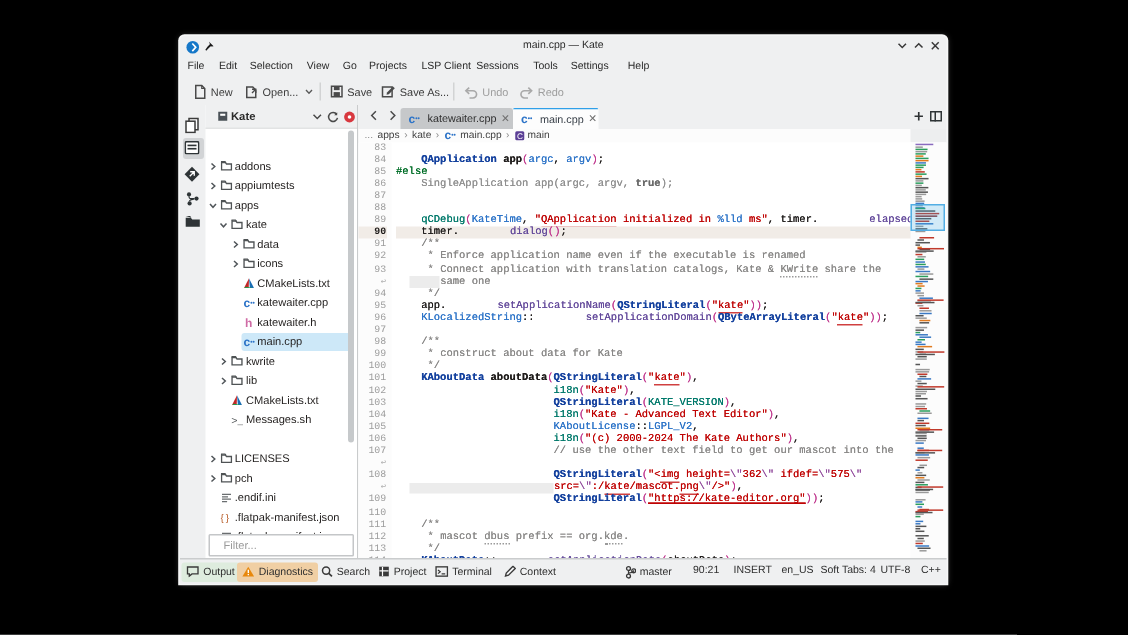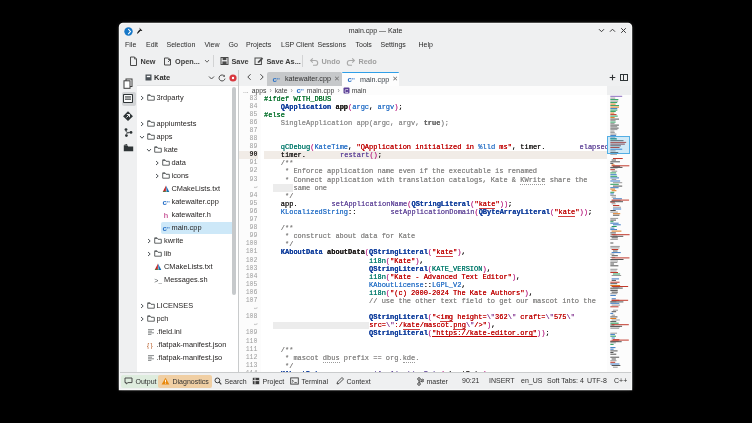--- a/index.html
+++ b/index.html
@@ -5,21 +5,21 @@
   font-family:"Liberation Sans", sans-serif; -webkit-font-smoothing:antialiased; }
 .win { position:absolute; left:120px; top:24px; width:511px; height:365px;
   background:#eff0f1; border-radius:3px 3px 0 0; box-shadow:0 0 0 1.2px #f6f7f7, 0 0 4px rgba(160,160,160,.45); }
 .titlebar { position:absolute; left:0; top:0; width:100%; height:14px; }
 .title { position:absolute; left:0; right:0; top:3px; text-align:center; font-size:7px; color:#2b2b2b; }
 .kicon { position:absolute; left:3.5px; top:2.5px; }
 .pin { position:absolute; left:16px; top:3px; }
 .wctl { position:absolute; top:2.5px; }
 .menubar { position:absolute; left:0; top:14px; height:14px; width:100%; }
 .menubar span { position:absolute; top:2.6px; font-size:7px; color:#2b2b2b; }
-.toolbar { position:absolute; left:0; top:28px; height:18px; width:100%; font-size:7.3px; color:#3b3b3b;font-weight:bold; }
+.toolbar { position:absolute; left:0; top:28px; height:18px; width:100%; font-size:7.3px; color:#3b3b3b; }
 .tbtn { position:absolute; top:0; height:18px; display:flex; align-items:center; gap:2.5px; }
 .tsep { position:absolute; top:3px; width:1px; height:12px; background:#d2d3d4; }
 .dis { color:#9e9e9e; }
 .kicon svg,.pin svg,.wctl svg,.dicon svg,.tnav svg,.pluss svg { display:block; }
 
 .dock { position:absolute; left:0; top:46px; width:17px; height:302px; }
 .dicon { position:absolute; left:3px; }
 .dsel { position:absolute; left:1.5px; top:21.5px; width:14px; height:14px; background:#d2d4d6; border-radius:2px; }
 
 .tree { position:absolute; left:17px; top:46px; width:102px; height:302px; background:#fff; border-right:1px solid #c9cbcc; }
@@ -199,31 +199,31 @@
       <svg width="8" height="8" viewBox="0 0 8 8" style="">
             <path d="M6.5 2.2A3 3 0 1 0 7 4.6" fill="none" stroke="#4a4a4a" stroke-width="1"></path>
             <path d="M6.8 0.8v2h-2z" fill="#4a4a4a"></path>
           </svg>
       <svg width="8" height="8" viewBox="0 0 8 8" style="">
             <circle cx="4" cy="4" r="3.6" fill="#d8383f"></circle>
             <circle cx="4" cy="4" r="1.2" fill="#fff"></circle>
           </svg>
       </span>
     </div>
-    <div class="trow" style="top:21.0px">
+<div class="trow" style="top:34.0px">
         <i style="width:1.5px;flex:none"></i>
         <svg width="6" height="6" viewBox="0 0 6 6" style="flex:none">
           <path d="M2 1l2.2 2L2 5" fill="none" stroke="#51565a" stroke-width="1"></path>
         </svg>
         <i style="width:2px;flex:none"></i>
         <svg width="8" height="7" viewBox="0 0 8 7" style="margin-right:2px;flex:none">
           <path d="M.7 1.4h2.6l.7.9h3.3v3.9H.7z" fill="none" stroke="#4f5355" stroke-width="0.9"></path>
           <path d="M.7 1.4V.8h2.3l.6.7" fill="none" stroke="#4f5355" stroke-width="0.8"></path>
         </svg>
-        <span>3rdparty</span>
+        <span>addons</span>
       </div>
 <div class="trow" style="top:47.0px">
         <i style="width:1.5px;flex:none"></i>
         <svg width="6" height="6" viewBox="0 0 6 6" style="flex:none">
           <path d="M2 1l2.2 2L2 5" fill="none" stroke="#51565a" stroke-width="1"></path>
         </svg>
         <i style="width:2px;flex:none"></i>
         <svg width="8" height="7" viewBox="0 0 8 7" style="margin-right:2px;flex:none">
           <path d="M.7 1.4h2.6l.7.9h3.3v3.9H.7z" fill="none" stroke="#4f5355" stroke-width="0.9"></path>
           <path d="M.7 1.4V.8h2.3l.6.7" fill="none" stroke="#4f5355" stroke-width="0.8"></path>
@@ -388,41 +388,42 @@
         </svg>
         <span>pch</span>
       </div>
 <div class="trow" style="top:255.0px">
         <i style="width:1.5px;flex:none"></i>
         <i style="width:6px;flex:none"></i>
         <i style="width:2px;flex:none"></i>
         <svg width="8" height="8" viewBox="0 0 8 8" style="margin-right:2px;flex:none">
           <path d="M1 1.6h6M1 3.2h4M1 4.8h6M1 6.4h3.4" stroke="#6a6e70" stroke-width="0.8"></path>
         </svg>
-        <span>.field.ini</span>
+        <span>.endif.ini</span>
       </div>
 <div class="trow" style="top:268.0px">
         <i style="width:1.5px;flex:none"></i>
         <i style="width:6px;flex:none"></i>
         <i style="width:2px;flex:none"></i>
         <svg width="8" height="8" viewBox="0 0 8 8" style="margin-right:2px;flex:none">
           <text x="0" y="6.6" font-family="Liberation Sans" font-size="6.5" fill="#b5551e">{ }</text>
         </svg>
         <span>.flatpak-manifest.json</span>
       </div>
 <div class="trow" style="top:281.0px">
         <i style="width:1.5px;flex:none"></i>
         <i style="width:6px;flex:none"></i>
         <i style="width:2px;flex:none"></i>
         <svg width="8" height="8" viewBox="0 0 8 8" style="margin-right:2px;flex:none">
           <path d="M1 1.6h6M1 3.2h4M1 4.8h6M1 6.4h3.4" stroke="#6a6e70" stroke-width="0.8"></path>
         </svg>
         <span>.flatpak-manifest.jso</span>
       </div>
     <div class="tscroll"></div>
+    <div class="filter">Filter...</div>
   </div>
 
   <div class="editor">
     <div class="tabbar">
       <span class="tnav" style="left:7px">
           <svg width="7" height="8" viewBox="0 0 7 8" style="">
             <path d="M4.6 1.2L1.8 4l2.8 2.8" fill="none" stroke="#4a4a4a" stroke-width="1"></path>
           </svg>
         </span>
       <span class="tnav" style="left:19px">
@@ -500,46 +501,45 @@
 <div class="ln" style="top:218.7px">108</div>
 <div class="ln wrapmark" style="top:226.8px">↩</div>
 <div class="ln" style="top:234.9px">109</div>
 <div class="ln" style="top:243.0px">110</div>
 <div class="ln" style="top:251.1px">111</div>
 <div class="ln" style="top:259.2px">112</div>
 <div class="ln" style="top:267.3px">113</div>
 <div class="ln" style="top:275.4px">114</div>
       </div>
       <div class="code">
-        <div class="crow" style="top:0.0px"><span style="position:absolute;left:0;top:0"><b class="g">#ifdef WITH_DBUS</b></span></div>
 <div class="crow" style="top:8.1px"><span style="position:absolute;left:0;top:0">    <b class="t">QApplication</b> <b class="b2">app</b><b class="pk">(</b><b class="bl">argc</b>, <b class="bl">argv</b><b class="pk">)</b>;</span></div>
 <div class="crow" style="top:16.2px"><span style="position:absolute;left:0;top:0"><b class="g">#else</b></span></div>
 <div class="crow" style="top:24.3px"><span style="position:absolute;left:0;top:0">    <b class="gy">SingleApplication app(argc, argv, </b><b class="gyb">true</b><b class="gy">);</b></span></div>
 <div class="crow" style="top:40.5px"><span style="position:absolute;left:0;top:0"></span></div>
 <div class="crow" style="top:48.6px"><span style="position:absolute;left:0;top:0">    <b class="tl">qCDebug</b><b class="pk">(</b><b class="bl">KateTime</b>, <b class="s">"</b><b class="su">QApplication</b><b class="s"> initialized in </b><b class="bl">%lld</b><b class="s"> ms</b><b class="s">"</b>, timer.<b class="pu">elapsed</b><b class="pk">()</b><b class="pk">)</b>;</span></div>
-<div class="crow cur" style="top:56.7px"><span style="position:absolute;left:0;top:0">    timer.<b class="pu">restart</b><b class="pk">()</b>;</span></div>
+<div class="crow cur" style="top:56.7px"><span style="position:absolute;left:0;top:0">    timer.<b class="pu">dialog</b><b class="pk">()</b>;</span></div>
 <div class="crow" style="top:64.8px"><span style="position:absolute;left:0;top:0">    <b class="c">/**</b></span></div>
 <div class="crow" style="top:72.9px"><span style="position:absolute;left:0;top:0">     <b class="c">* Enforce application name even if the executable is renamed</b></span></div>
 <div class="crow" style="top:81.0px"><span style="position:absolute;left:0;top:0">     <b class="c">* Connect application with translation catalogs, Kate &amp; </b><b class="cu">KWrite</b><b class="c"> share the</b></span></div>
 <div class="crow" style="top:89.1px"><i class="band" style="left:9.4px;width:20.1px"></i><span style="position:absolute;left:29.47px;top:0"><b class="c">same one</b></span></div>
 <div class="crow" style="top:97.2px"><span style="position:absolute;left:0;top:0">     <b class="c">*/</b></span></div>
 <div class="crow" style="top:105.3px"><span style="position:absolute;left:0;top:0">    app.<b class="pu">setApplicationName</b><b class="pk">(</b><b class="t">QStringLiteral</b><b class="pk">(</b><b class="s">"</b><b class="su">kate</b><b class="s">"</b><b class="pk">)</b><b class="pk">)</b>;</span></div>
 <div class="crow" style="top:113.4px"><span style="position:absolute;left:0;top:0">    <b class="bl">KLocalizedString</b>::<b class="pu">setApplicationDomain</b><b class="pk">(</b><b class="t">QByteArrayLiteral</b><b class="pk">(</b><b class="s">"</b><b class="su">kate</b><b class="s">"</b><b class="pk">)</b><b class="pk">)</b>;</span></div>
 <div class="crow" style="top:121.5px"><span style="position:absolute;left:0;top:0"></span></div>
 <div class="crow" style="top:129.6px"><span style="position:absolute;left:0;top:0">    <b class="c">/**</b></span></div>
 <div class="crow" style="top:137.7px"><span style="position:absolute;left:0;top:0">     <b class="c">* construct about data for Kate</b></span></div>
 <div class="crow" style="top:145.8px"><span style="position:absolute;left:0;top:0">     <b class="c">*/</b></span></div>
 <div class="crow" style="top:153.9px"><span style="position:absolute;left:0;top:0">    <b class="t">KAboutData</b> <b class="b2">aboutData</b><b class="pk">(</b><b class="t">QStringLiteral</b><b class="pk">(</b><b class="s">"</b><b class="su">kate</b><b class="s">"</b><b class="pk">)</b>,</span></div>
 <div class="crow" style="top:162.0px"><span style="position:absolute;left:0;top:0">                         <b class="tl">i18n</b><b class="pk">(</b><b class="s">"Kate"</b><b class="pk">)</b>,</span></div>
 <div class="crow" style="top:170.1px"><span style="position:absolute;left:0;top:0">                         <b class="t">QStringLiteral</b><b class="pk">(</b><b class="tl">KATE_VERSION</b><b class="pk">)</b>,</span></div>
 <div class="crow" style="top:178.2px"><span style="position:absolute;left:0;top:0">                         <b class="tl">i18n</b><b class="pk">(</b><b class="s">"Kate - Advanced Text Editor"</b><b class="pk">)</b>,</span></div>
 <div class="crow" style="top:186.3px"><span style="position:absolute;left:0;top:0">                         <b class="bl">KAboutLicense</b>::<b class="bl">LGPL_V2</b>,</span></div>
 <div class="crow" style="top:194.4px"><span style="position:absolute;left:0;top:0">                         <b class="tl">i18n</b><b class="pk">(</b><b class="s">"(c) 2000-2024 The Kate Authors"</b><b class="pk">)</b>,</span></div>
 <div class="crow" style="top:202.5px"><span style="position:absolute;left:0;top:0">                         <b class="c">// use the other text field to get our mascot into the</b></span></div>
-<div class="crow" style="top:218.7px"><span style="position:absolute;left:0;top:0">                         <b class="t">QStringLiteral</b><b class="pk">(</b><b class="s">"&lt;</b><b class="su">img</b><b class="s"> height=</b><b class="e">\"</b><b class="s">362</b><b class="e">\"</b><b class="s"> craft=</b><b class="e">\"</b><b class="s">575</b><b class="e">\"</b></span></div>
+<div class="crow" style="top:218.7px"><span style="position:absolute;left:0;top:0">                         <b class="t">QStringLiteral</b><b class="pk">(</b><b class="s">"&lt;</b><b class="su">img</b><b class="s"> height=</b><b class="e">\"</b><b class="s">362</b><b class="e">\"</b><b class="s"> ifdef=</b><b class="e">\"</b><b class="s">575</b><b class="e">\"</b></span></div>
 <div class="crow" style="top:226.8px"><i class="band" style="left:9.4px;width:95.9px"></i><span style="position:absolute;left:105.25px;top:0"><b class="s">src=</b><b class="e">\"</b><b class="s">:/</b><b class="su">kate</b><b class="s">/</b><b class="s">mascot.</b><b class="su">png</b><b class="e">\"</b><b class="s">/&gt;"</b><b class="pk">)</b>,</span></div>
 <div class="crow" style="top:234.9px"><span style="position:absolute;left:0;top:0">                         <b class="t">QStringLiteral</b><b class="pk">(</b><b class="slu">"https://kate-editor.org"</b><b class="pk">)</b><b class="pk">)</b>;</span></div>
 <div class="crow" style="top:243.0px"><span style="position:absolute;left:0;top:0"></span></div>
 <div class="crow" style="top:251.1px"><span style="position:absolute;left:0;top:0">    <b class="c">/**</b></span></div>
 <div class="crow" style="top:259.2px"><span style="position:absolute;left:0;top:0">     <b class="c">* mascot </b><b class="cu">dbus</b><b class="c"> prefix == org.</b><b class="cu">kde</b><b class="c">.</b></span></div>
 <div class="crow" style="top:267.3px"><span style="position:absolute;left:0;top:0">     <b class="c">*/</b></span></div>
 <div class="crow" style="top:275.4px"><span style="position:absolute;left:0;top:0">    <b class="t">KAboutData</b>::<b class="pu">setApplicationData</b><b class="pk">(</b>aboutData<b class="pk">)</b>;</span></div>
       </div>
       <div class="minimap">
         <svg width="22" height="276" style="position:absolute;left:2px;top:0">

